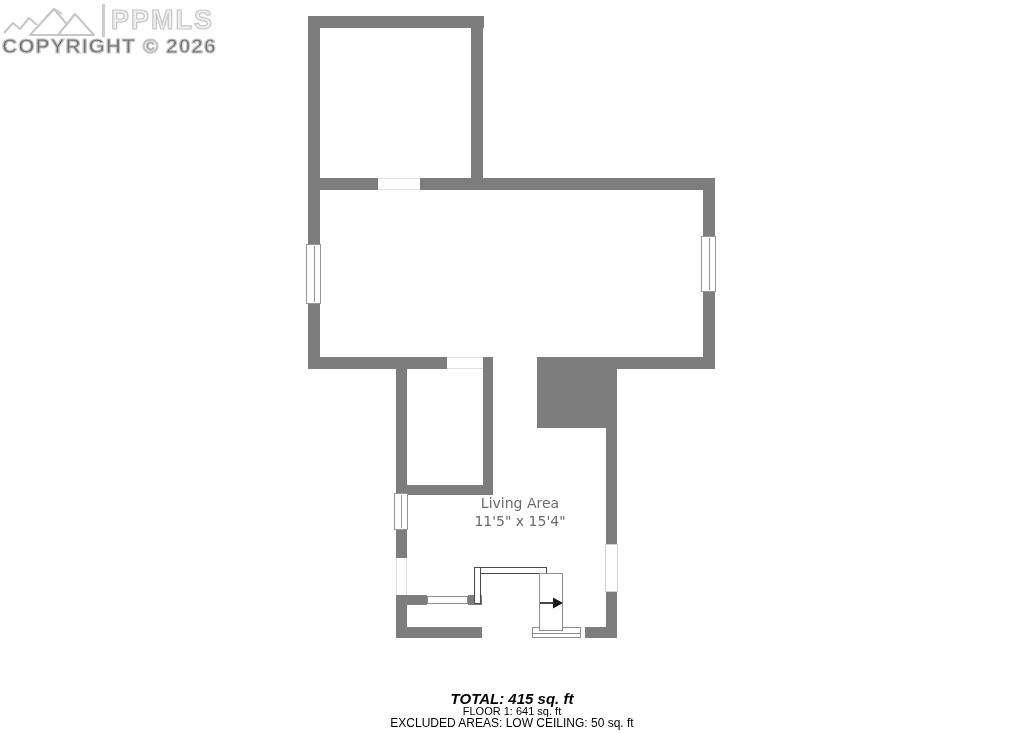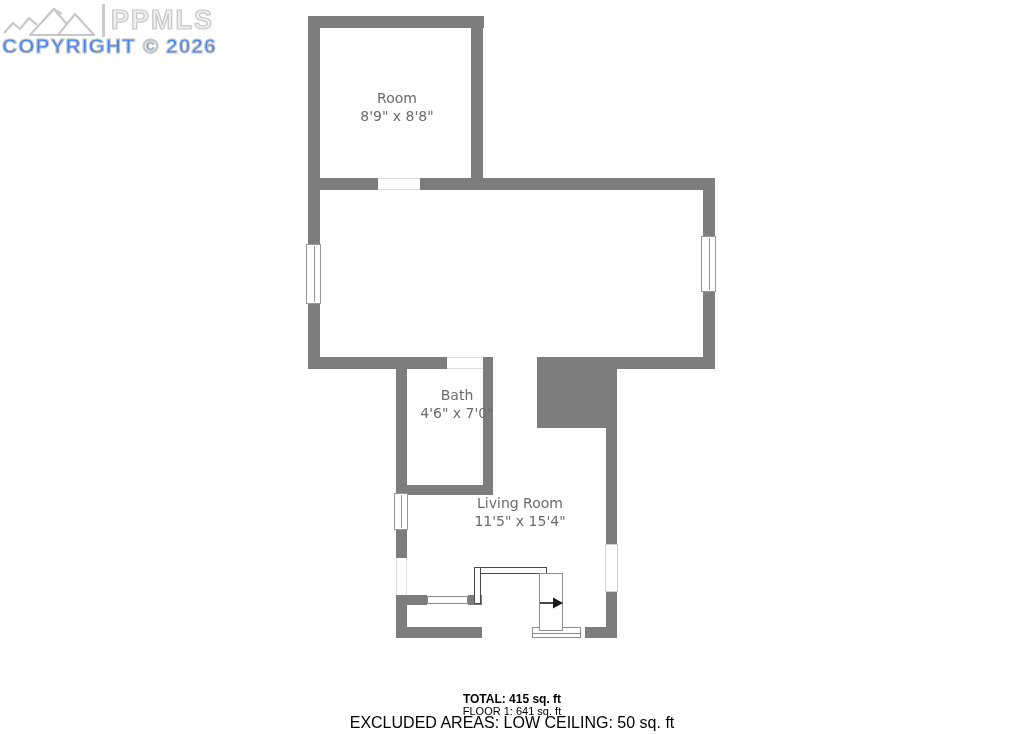--- a/index.html
+++ b/index.html
@@ -12,43 +12,43 @@
   .wm-logo{position:absolute;left:2px;top:2px;}
   .wm-divider{position:absolute;left:102px;top:4px;width:3px;height:33px;background:#cbcbcb;}
   .wm-brand{
     position:absolute;left:111px;top:5px;
     font-family:"Liberation Sans", sans-serif;font-weight:bold;font-size:27px;letter-spacing:2px;
     color:#efefef;-webkit-text-stroke:1.2px #c6c6c6;
   }
   .wm-copyright{
     position:absolute;left:2px;top:34px;white-space:nowrap;
     font-family:"Liberation Sans", sans-serif;font-weight:bold;font-size:21px;letter-spacing:1px;
-    color:#3b82f6;-webkit-text-stroke:1.2px #c6c6c6;
+    color:#737373;-webkit-text-stroke:1.2px #c6c6c6;
   }
   
   .wall{position:absolute;background:#7d7d7d;}
   .window{position:absolute;background:#ffffff;border:1px solid #979797;box-sizing:border-box;}
   .window::after{content:"";position:absolute;left:50%;top:1px;bottom:1px;width:1px;background:#979797;}
   .window-faint{position:absolute;background:#ffffff;border:1px solid #d2d2d2;box-sizing:border-box;}
   .opening-h{position:absolute;background:#ffffff;border-top:1px solid #e0e0e0;border-bottom:1px solid #e0e0e0;box-sizing:border-box;}
   .opening-v{position:absolute;background:#ffffff;border-left:1px solid #e0e0e0;border-right:1px solid #e0e0e0;box-sizing:border-box;}
   .slider-door{position:absolute;background:#ffffff;border:1px solid #8c8c8c;box-sizing:border-box;}
   .threshold{position:absolute;background:#ffffff;border:1px solid #8c8c8c;box-sizing:border-box;}
   .threshold::after{content:"";position:absolute;left:0;right:0;top:50%;height:1px;background:#8c8c8c;}
   .rail{position:absolute;background:#ffffff;border:1.5px solid #4a4a4a;box-sizing:border-box;}
   .stair-run{position:absolute;background:#ffffff;border:1px solid #8f8f8f;box-sizing:border-box;}
   .arrow-svg{position:absolute;}
   
   .room-label{position:absolute;text-align:center;color:#6b6b6b;font-size:14px;line-height:17.5px;}
   
   .summary{position:absolute;left:312px;top:693px;width:400px;text-align:center;
     font-family:"Liberation Sans", sans-serif;color:#000000;}
-  .summary .total{font-size:12px;font-weight:bold;line-height:12px;}
+  .summary .total{font-size:15px;font-weight:bold;line-height:12px;font-style:italic;}
   .summary .floor1{font-size:11px;line-height:12px;}
-  .summary .excluded{font-size:16px;line-height:12px;}
+  .summary .excluded{font-size:12px;line-height:12px;}
 </style>
 </head>
 <body>
 
 <div class="stage">
 
   <div class="watermark">
     <svg class="wm-logo" width="98" height="38" viewBox="0 0 98 38">
       <g fill="#ffffff" stroke="#c6c6c6" stroke-width="2" stroke-linejoin="round">
         <polyline fill="none" points="2,31 11,21 18,27 27,16 35,23"></polyline>
@@ -100,30 +100,22 @@
   <div class="wall" style="left:606px;top:592px;width:11px;height:46px;"></div>
 
   <div class="rail" style="left:474px;top:567px;width:73px;height:7px;"></div>
   <div class="rail" style="left:474px;top:567px;width:7px;height:37px;"></div>
   <div class="stair-run" style="left:539px;top:573px;width:24px;height:58px;"></div>
   <svg class="arrow-svg" style="left:538px;top:595px;" width="28" height="16" viewBox="0 0 28 16">
     <line x1="2" y1="8" x2="16" y2="8" stroke="#1a1a1a" stroke-width="1.6"></line>
     <polygon points="15,2.5 25,8 15,13.5" fill="#1a1a1a"></polygon>
   </svg>
 
-  <div class="room-label" style="left:327px;top:90px;width:140px;">
-    <div>Room</div>
-    <div>8'9" x 8'8"</div>
-  </div>
-  <div class="room-label" style="left:390px;top:387px;width:134px;">
-    <div>Bath</div>
-    <div>4'6" x 7'0"</div>
-  </div>
   <div class="room-label" style="left:449px;top:495px;width:142px;">
-    <div>Living Room</div>
+    <div>Living Area</div>
     <div>11'5" x 15'4"</div>
   </div>
 
   <div class="summary">
     <div class="total">TOTAL: 415 sq. ft</div>
     <div class="floor1">FLOOR 1: 641 sq. ft</div>
     <div class="excluded">EXCLUDED AREAS: LOW CEILING: 50 sq. ft</div>
   </div>
 
 </div>

